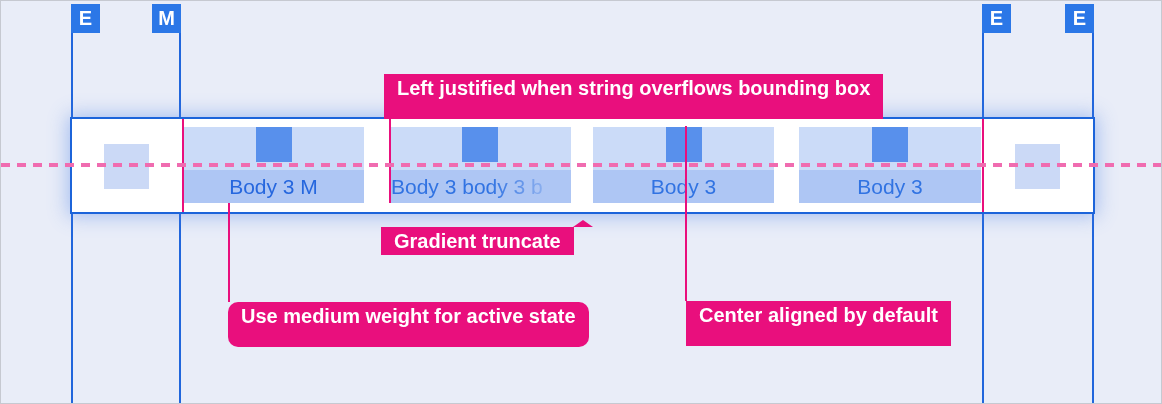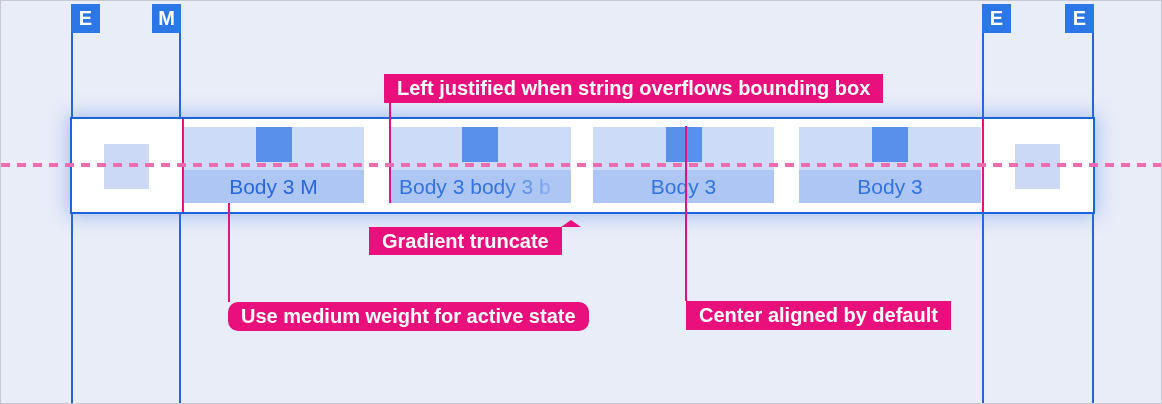--- a/index.html
+++ b/index.html
@@ -40,43 +40,42 @@
   .tab-label{
     height:33px;line-height:33px;background:#AEC6F4;text-align:center;
     font-size:21px;color:#3173E2;font-weight:400;white-space:nowrap;overflow:hidden;
   }
   .tab-label.active{font-weight:400;color:#2667DE;}
   .tab-label.truncate{text-align:left;padding-left:2px;}
   .fade-text{
     display:inline-block;
     -webkit-mask-image:linear-gradient(90deg,#000 100px,rgba(0,0,0,0) 172px);
     mask-image:linear-gradient(90deg,#000 100px,rgba(0,0,0,0) 172px);
-    margin-left:8px;
   }
   
   .band-margin{position:absolute;top:118px;height:93px;width:2px;background:#E90F7D;z-index:6;}
   .bm-left{left:181px;} .bm-right{left:981px;}
   
   .ann-line{position:absolute;width:2px;background:#E90F7D;z-index:7;}
   .al-leftjust{left:388px;top:102px;height:100px;}
   .al-center{left:684px;top:125px;height:175px;}
   .al-medium{left:227px;top:202px;height:99px;}
   
   .dashline{
     position:absolute;left:0;top:162px;width:100%;height:4px;z-index:8;
     background-image:repeating-linear-gradient(90deg,#F06CB0 0 9px,rgba(0,0,0,0) 9px 16px);
   }
   
   .ann-label{
-    position:absolute;height:29px;line-height:29px;padding:0 13px;
+    position:absolute;height:45px;line-height:29px;padding:0 13px;
     background:#E90F7D;color:#fff;font-size:20px;font-weight:700;
     white-space:nowrap;z-index:9;
   }
   .lb-leftjust{left:383px;top:73px;}
-  .lb-gradient{left:368px;top:226px;height:28px;line-height:28px;text-align:right;}
+  .lb-gradient{left:380px;top:226px;height:28px;line-height:28px;text-align:right;}
   .lb-medium{left:227px;top:301px;border-radius:10px;}
   .lb-center{left:685px;top:300px;}
   .arrow-up{
     position:absolute;top:-7px;left:192px;width:0;height:0;
     border-left:10px solid rgba(0,0,0,0);border-right:10px solid rgba(0,0,0,0);
     border-bottom:7px solid #E90F7D;
   }
 </style>
 </head>
 <body>

